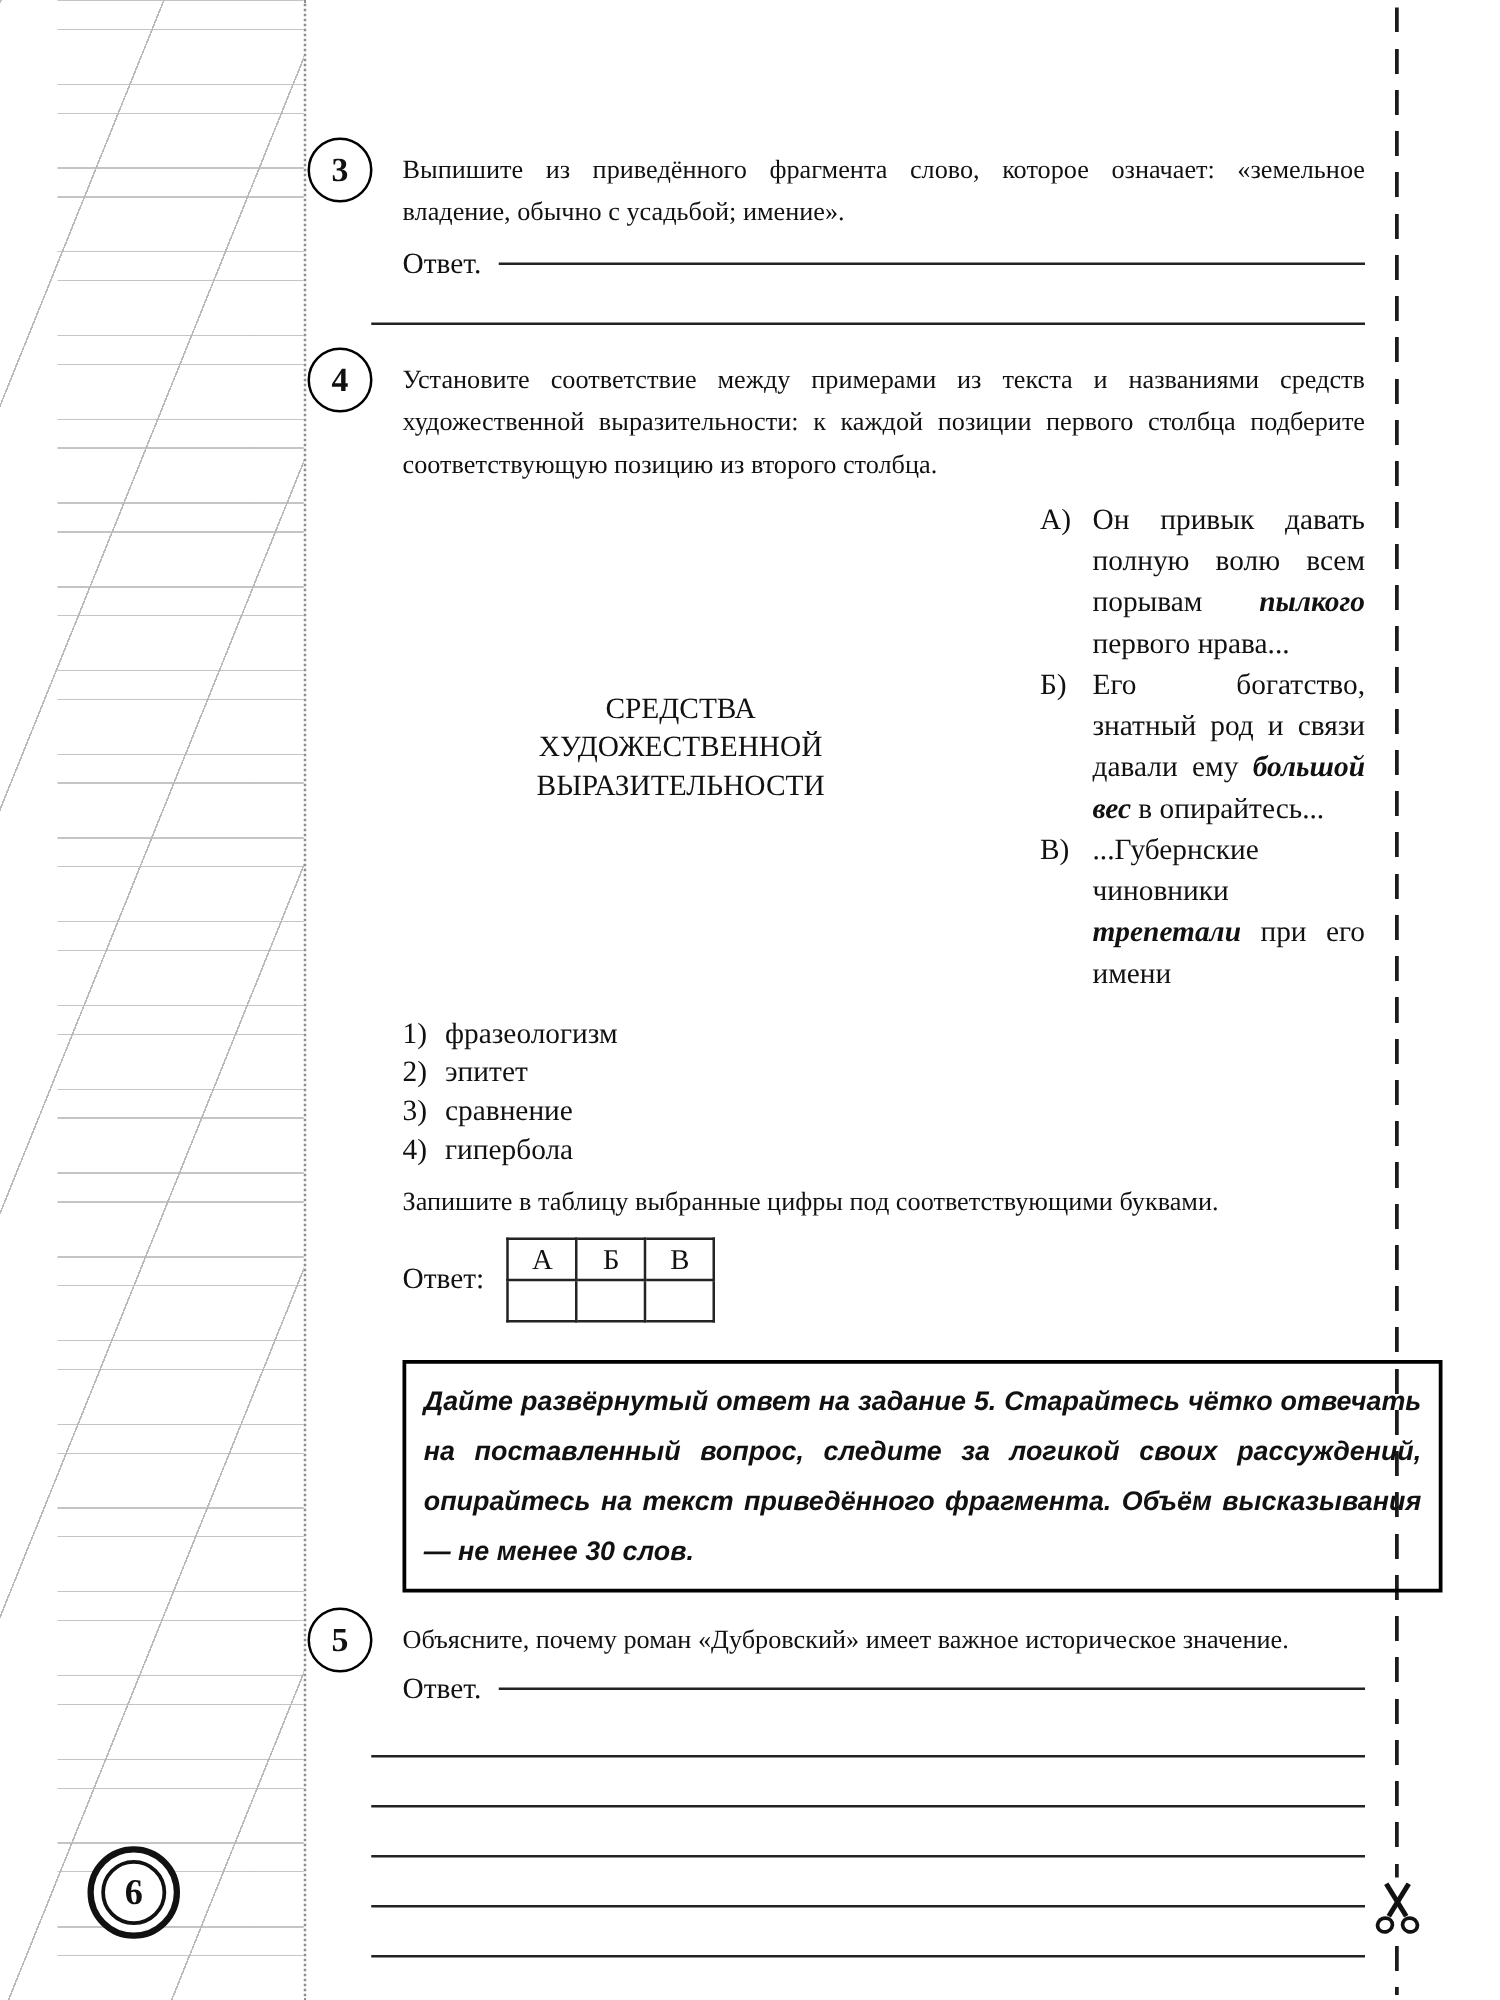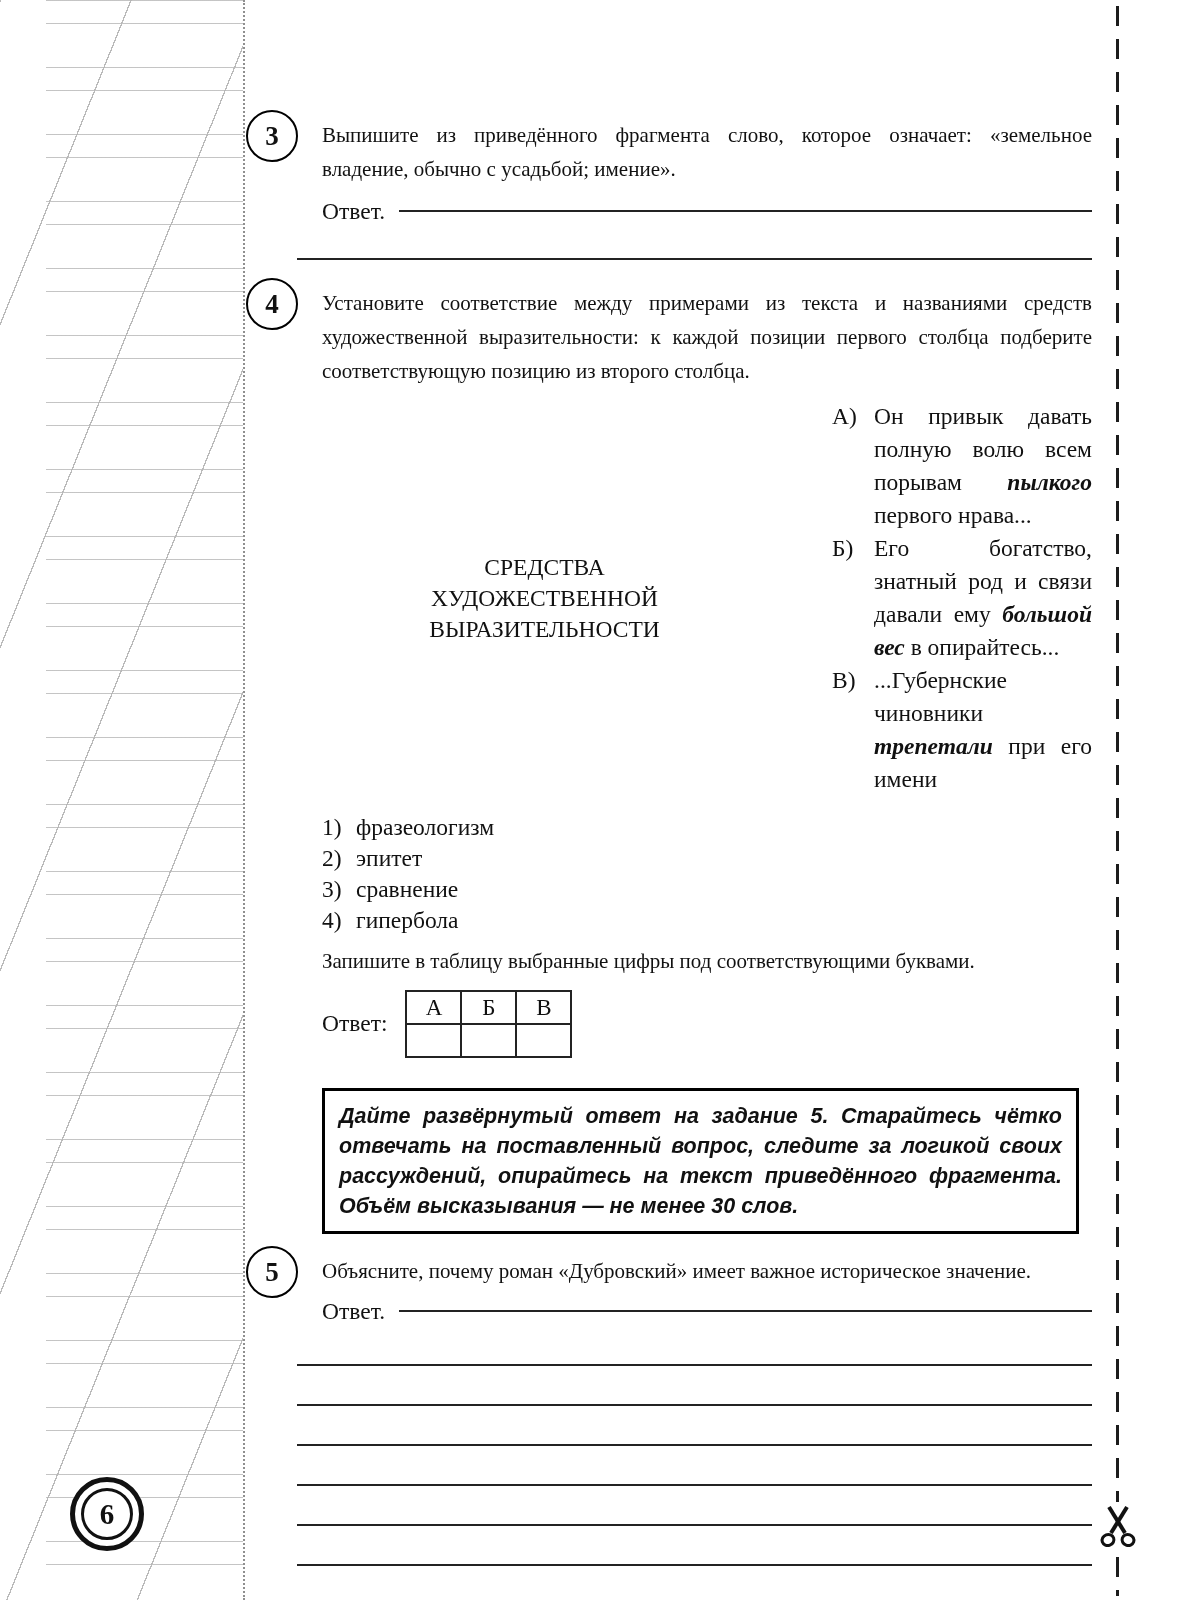--- a/index.html
+++ b/index.html
@@ -58,23 +58,23 @@
   .opt{display:flex;font-size:23.5px;line-height:31px;}
   .opt-num{width:34px;flex:none;}
   
   .ans-table{border-collapse:collapse;margin-left:18px;background:#fff;}
   .ans-table td{
     width:53px;height:31px;border:2px solid #232323;
     text-align:center;vertical-align:middle;font-size:23px;padding:0;
   }
   
   .note-box{
-    border:3px solid #000;padding:10px 14px;box-sizing:border-box;width:757px;
+    border:3px solid #000;padding:10px 14px;box-sizing:border-box;width:832px;
     font-family:"Liberation Sans", sans-serif;font-weight:bold;font-style:italic;
-    font-size:21.5px;line-height:30px;text-align:justify;
+    font-size:21.5px;line-height:40px;text-align:justify;
   }
   
   .badge-outer{
     position:absolute;left:70px;top:1477px;width:64px;height:64px;
     border:5px solid #111;border-radius:50%;background:#fff;
     display:flex;align-items:center;justify-content:center;z-index:2;
   }
   .badge-inner{
     width:46px;height:46px;border:3px solid #111;border-radius:50%;
     display:flex;align-items:center;justify-content:center;

